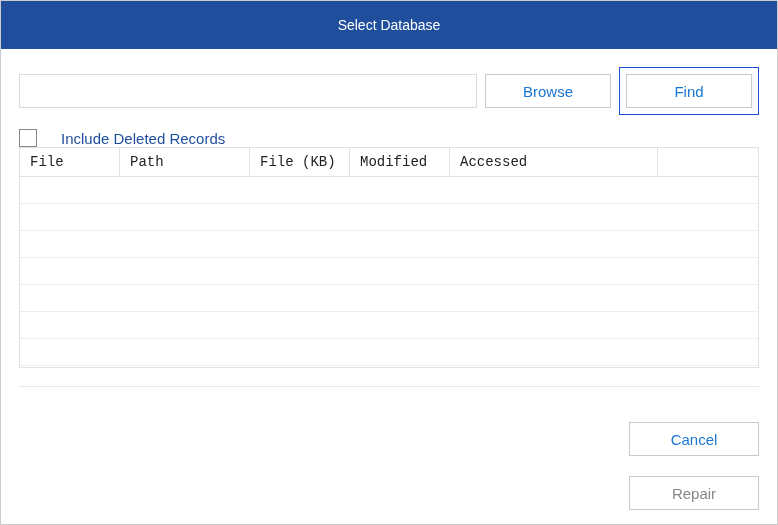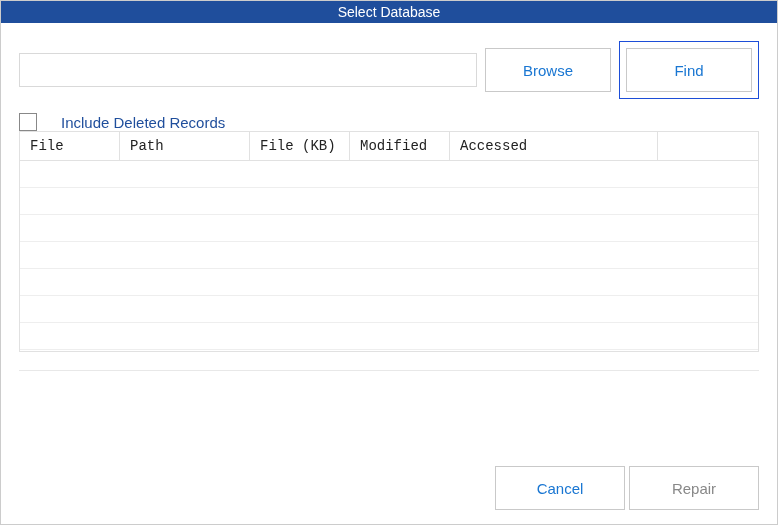--- a/index.html
+++ b/index.html
@@ -13,21 +13,21 @@
       width: 778px;
       height: 525px;
       border: 1px solid #cccccc;
       background: #ffffff;
       position: relative;
     }
     .title-bar {
       background: #1f4e9c;
       color: #ffffff;
       text-align: center;
-      padding: 3px 0;
+      padding: 16px 0;
       font-size: 14px;
     }
     .content {
       padding: 18px 18px 0 18px;
     }
     .instructions {
       color: #222;
       font-size: 15px;
       line-height: 1.4;
       margin-bottom: 18px;
@@ -40,21 +40,21 @@
     }
     .path-input {
       flex: 1;
       height: 34px;
       border: 1px solid #d9d9d9;
       padding: 4px 8px;
       font-size: 14px;
       background: #fff;
     }
     .btn {
-      height: 44px;
+      height: 34px;
       min-width: 126px;
       border: 1px solid #c9c9c9;
       background: #ffffff;
       color: #1976d2;
       font-size: 15px;
       cursor: pointer;
       font-family: inherit;
     }
     .btn-muted {
       color: #888888;
@@ -119,21 +119,22 @@
     .divider {
       border: none;
       border-top: 1px solid #e8e8e8;
       margin: 18px 0 0 0;
     }
     .footer {
       position: absolute;
       bottom: 14px;
       right: 18px;
       display: flex;
-      gap: 4px;
+      gap: 20px;
+      flex-direction: column;
     }
     .footer .btn {
       min-width: 130px;
     }
   </style>
 </head>
 <body>
 
 <div class="title-bar">
   <span>Select Database</span>

